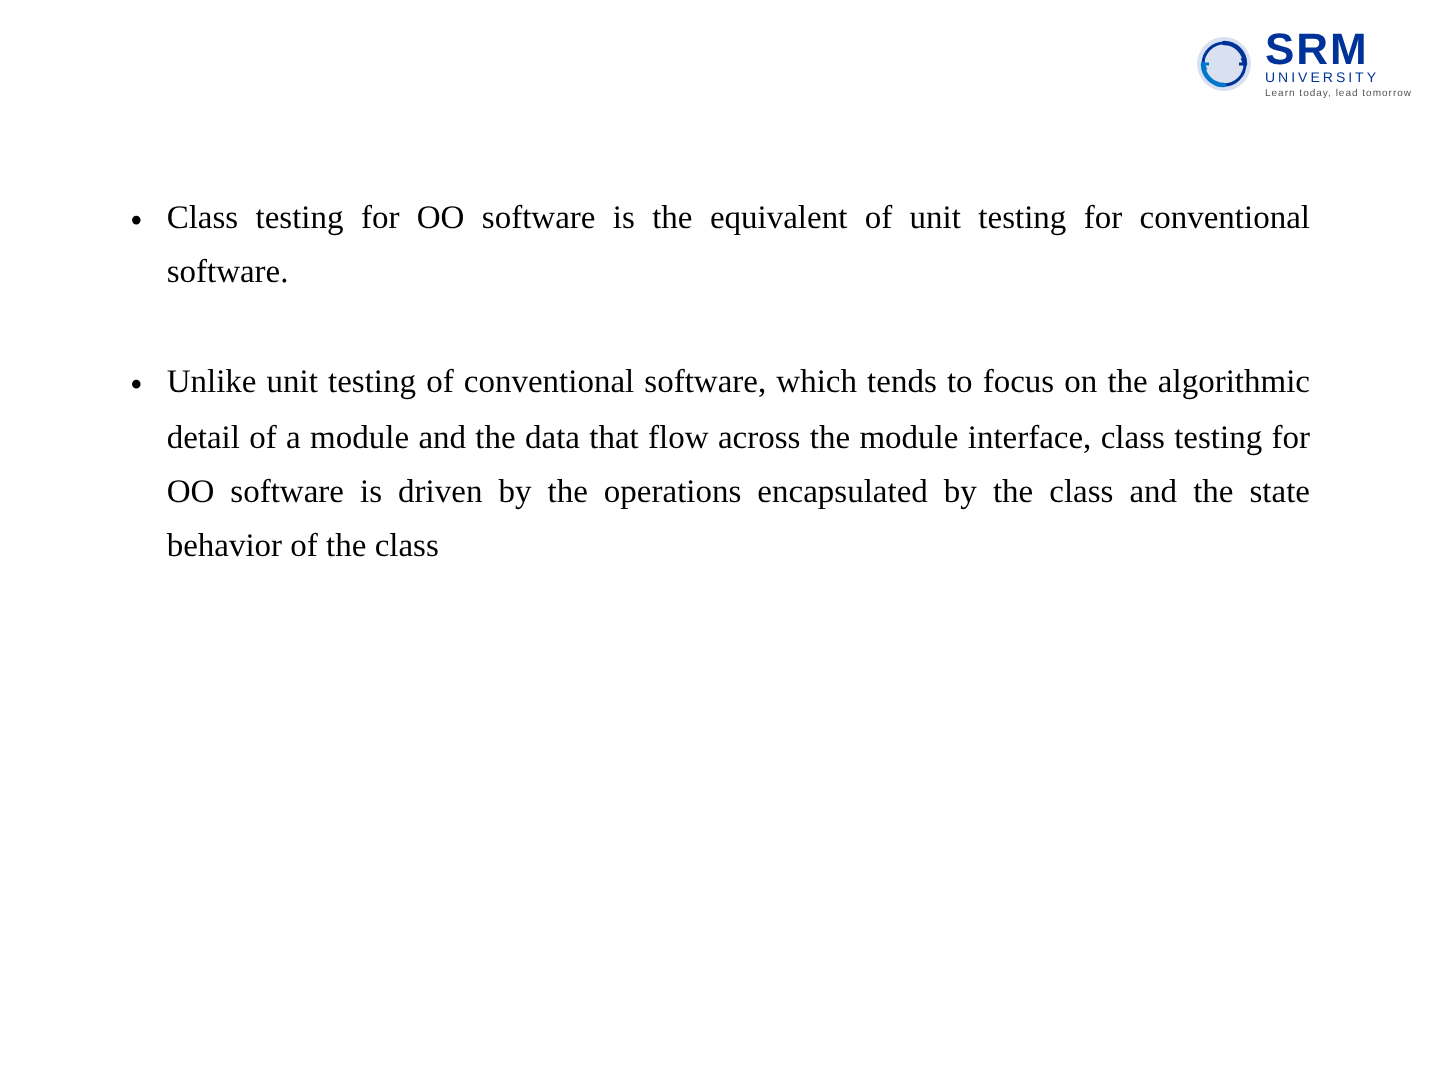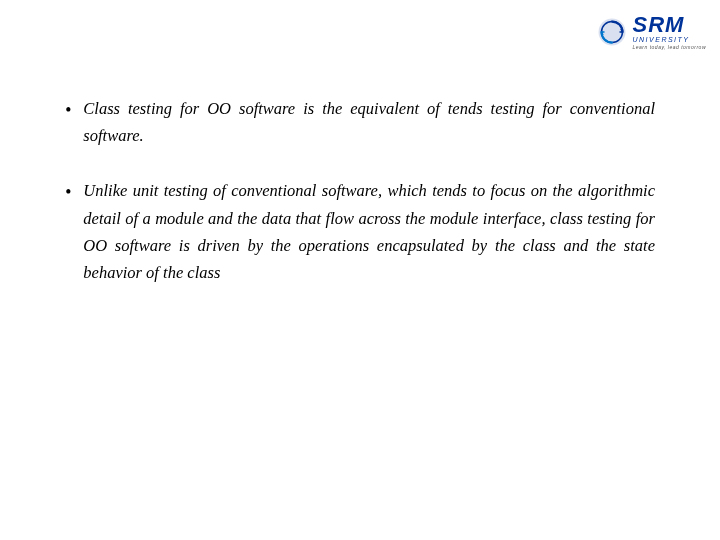--- a/index.html
+++ b/index.html
@@ -15,21 +15,20 @@
       font-family: 'Times New Roman', Times, serif;
       overflow: hidden;
     }
 
     .slide-container {
       width: 720px;
       height: 392px;
       background: #ffffff;
       position: relative;
       padding: 40px 55px 40px 55px;
-      font-style: italic;
     }
 
     .logo-area {
       position: absolute;
       top: 14px;
       right: 14px;
       display: flex;
       align-items: center;
       gap: 6px;
     }
@@ -117,21 +116,21 @@
       <span class="logo-srm">SRM</span>
       <span class="logo-university">UNIVERSITY</span>
       <span class="logo-tagline">Learn today, lead tomorrow</span>
     </div>
   </div>
 
   <div class="content-area">
 
     <div class="bullet-item">
       <span class="bullet-dot">•</span>
-      <span class="bullet-text">Class  testing  for  OO  software  is  the  equivalent  of  tends  testing for conventional software.</span>
+      <span class="bullet-text">Class  testing  for  OO  software  is  the  equivalent  of  unit  testing for conventional software.</span>
     </div>
 
     <div class="bullet-item">
       <span class="bullet-dot">•</span>
       <span class="bullet-text">Unlike unit testing of conventional software, which tends to focus  on  the  algorithmic  detail  of  a  module  and  the  data that  flow  across  the  module  interface,  class  testing  for  OO software  is  driven  by  the  operations  encapsulated  by  the class and the state behavior of the class</span>
     </div>
 
   </div>
 </div>
 

